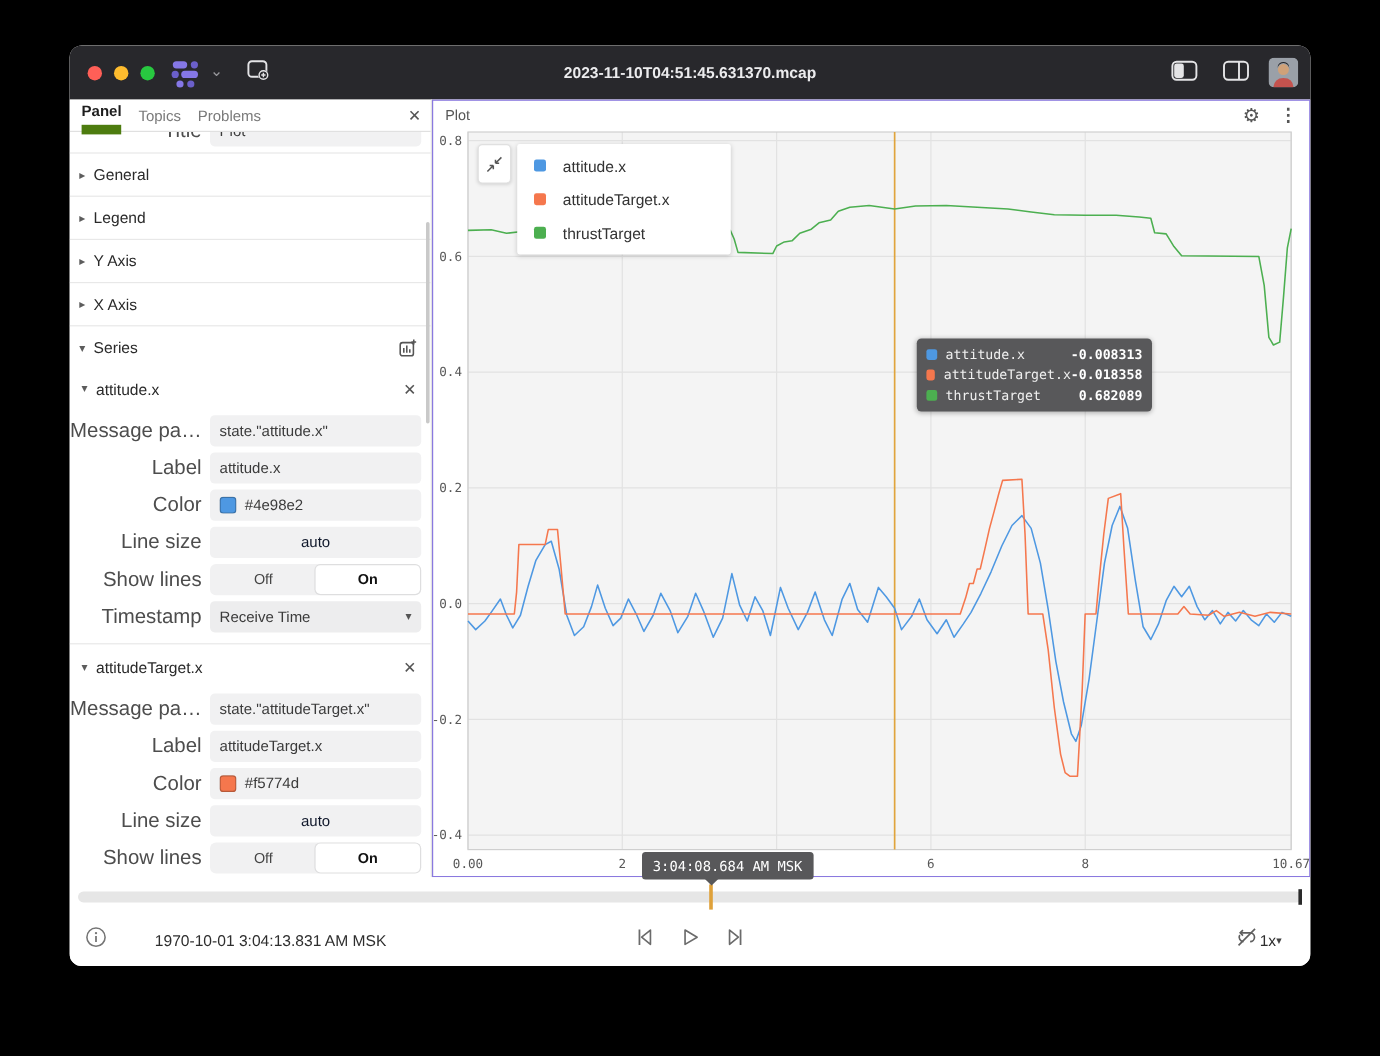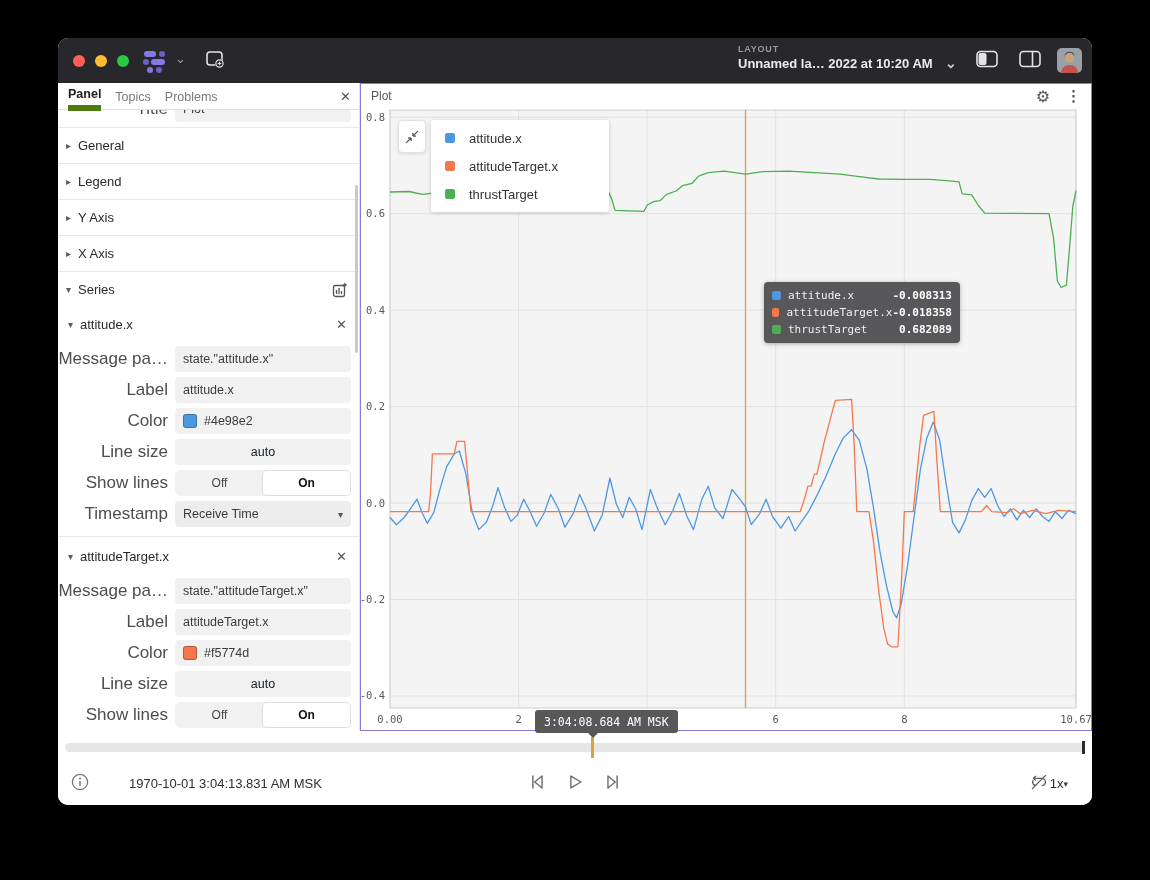--- a/index.html
+++ b/index.html
@@ -27,21 +27,21 @@
   .layout-name { font-size:13px; font-weight:bold; color:#ececee; }
   .layout-chev { color:#c9c9cd; font-size:14px; font-weight:bold; margin-left:8px; }
   .tb-icon { position:absolute; top:11px; }
   .avatar { position:absolute; left:999px; top:10px; width:25px; height:25px; border-radius:5px; overflow:hidden; }
 
   
   .main { display:flex; height:648px; }
   .sidebar { width:302px; border-right:1px solid #e2e2e2; position:relative; overflow:hidden; background:#fff; }
   .tabs { height:27px; display:flex; align-items:center; border-bottom:1px solid #e0e0e0; position:relative; }
   .tab { font-size:12.5px; color:#7a7a7a; margin-left:10px; padding:5px 0 4px; }
-  .tab.active { color:#1d1d1d; font-weight:bold; border-bottom:6px solid #4d7c0f; }
+  .tab.active { color:#1d1d1d; font-weight:bold; border-bottom:8px solid #4d7c0f; }
   .tab + .tab { margin-left:14px; }
   .tabs .close { position:absolute; right:8px; color:#555; font-size:13px; }
 
   .cliprow { height:13px; overflow:hidden; }
   .cliprow .inner { height:26px; transform:translateY(-14px); display:flex; align-items:center; }
 
   .secs { margin-top:4px; }
   .sec { height:36px; display:flex; align-items:center; border-top:1px solid #e8e8e8; padding-left:8px; position:relative; }
   .tri { color:#5c5c5c; font-size:10px; width:12px; }
   .sec-label { font-size:13px; color:#2a2a2a; }
@@ -127,25 +127,21 @@
     </div>
     <div class="tb-chev">⌄</div>
     <div class="addwin">
       <svg width="22" height="20" viewBox="0 0 22 20">
           <rect x="3" y="3" width="15" height="13" rx="3" fill="none" stroke="#e4e4e6" stroke-width="1.6"></rect>
           <circle cx="15.5" cy="14.5" r="4.4" fill="#28282c"></circle>
           <circle cx="15.5" cy="14.5" r="3.6" fill="none" stroke="#e4e4e6" stroke-width="1.2"></circle>
           <path d="M15.5 12.7v3.6M13.7 14.5h3.6" stroke="#e4e4e6" stroke-width="1.2"></path>
         </svg>
     </div>
-    <div class="layout-group">
-      <div class="layout-label">LAYOUT</div>
-      <span class="layout-name">Unnamed la… 2022 at 10:20 AM</span>
-      <span class="layout-chev">⌄</span>
-    </div>
+    <div class="doc-title">2023-11-10T04:51:45.631370.mcap</div>
     <div class="tb-icon" style="left:917px">
       <svg width="24" height="20" viewBox="0 0 24 20">
           <rect x="2" y="2.5" width="20" height="15" rx="3.5" fill="none" stroke="#e4e4e6" stroke-width="1.6"></rect>
           <rect x="3.5" y="4" width="8" height="12" rx="2" fill="#e4e4e6"></rect>
         </svg>
     </div>
     <div class="tb-icon" style="left:960px">
       <svg width="24" height="20" viewBox="0 0 24 20">
           <rect x="2" y="2.5" width="20" height="15" rx="3.5" fill="none" stroke="#e4e4e6" stroke-width="1.6"></rect>
           <line x1="14.5" y1="2.5" x2="14.5" y2="17.5" stroke="#e4e4e6" stroke-width="1.6"></line>

